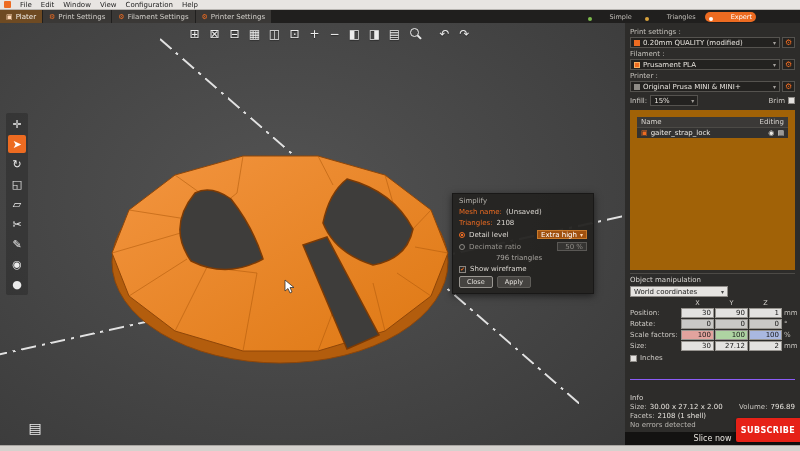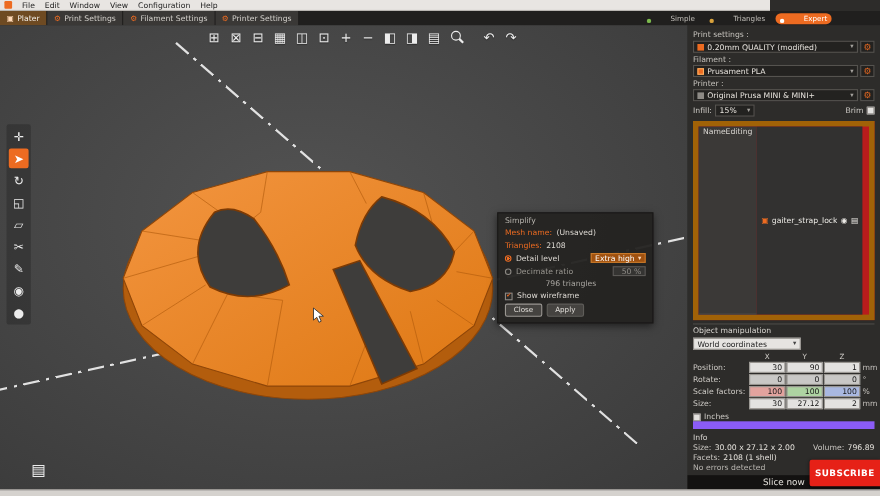--- a/index.html
+++ b/index.html
@@ -1,21 +1,21 @@
 <!DOCTYPE html>
 <html style="--accent: #ED6B21; --axis-x: #e2a39e; --axis-y: #aed3a2; --axis-z: #a9b8e0;"><head>
 <meta charset="utf-8">
 <style>
   *{box-sizing:border-box;margin:0;padding:0}
   html,body{background:#1a1a1a}
   .app{position:relative;width:800px;height:451px;background:#2d2c2a;overflow:hidden;
        font-family:"DejaVu Sans","Liberation Sans",sans-serif;cursor:default}
 
   
-  .menu-bar{position:absolute;left:0;top:0;width:700px;height:10px;background:#e8e5e2;
+  .menu-bar{position:absolute;left:0;top:0;width:800px;height:10px;background:#e8e5e2;
             border-bottom:1px solid #b8b5b1;display:flex;align-items:center;gap:9px;
             padding-left:4px;font-size:7px;line-height:10px;color:#1d1d1d}
   .logo{width:7px;height:7px;background:var(--accent);border-radius:1px;flex:0 0 auto}
 
   
   .tab-bar{position:absolute;left:0;top:10px;width:800px;height:13px;background:#201f1e;
            display:flex;align-items:stretch;gap:1px}
   .tab{display:flex;align-items:center;gap:3px;padding:0 6px;font-size:7px;color:#d3d0cb;background:#3a3836}
   .tglyph{color:var(--accent);font-size:7px}
   .tab-active{background:#6e4a22;color:#f3efe9}
@@ -87,44 +87,44 @@
          align-items:center;gap:3px;padding:0 3px;color:#e8e4de;min-width:0}
   .combo-text{white-space:nowrap;overflow:hidden;text-overflow:ellipsis;flex:1}
   .caret{color:#a5a29d;font-size:6px;flex:0 0 auto}
   .gear-btn{width:13px;height:11px;background:#232220;border:1px solid #55534f;color:var(--accent);
             display:flex;align-items:center;justify-content:center;font-size:8px;flex:0 0 auto}
   .sw{width:6px;height:6px;flex:0 0 auto}
   .sw-print{background:var(--accent)}
   .sw-filament{background:var(--accent);border:1px solid #f9b061}
   .sw-printer{background:#8d8a85}
   .inline-row{display:flex;align-items:center;gap:3px;margin-top:3px}
-  .combo.infill{width:36px;flex:0 0 auto}
+  .combo.infill{width:48px;flex:0 0 auto}
   .cbx{width:7px;height:7px;background:#e4e2df;border:1px solid #8f8c88;flex:0 0 auto}
-  .objlist{margin-top:4px;border:5px solid #a16207;background:#b91c1c;display:flex;
-           flex:1;min-height:40px}
+  .objlist{margin-top:4px;border:7px solid #a16207;background:#a16207;display:flex;
+           flex-direction:column;flex:1;min-height:40px}
   .objhead{display:flex;justify-content:space-between;background:#3b3937;color:#d8d5d0;
            padding:1px 4px;border-bottom:1px solid #4c4a46}
   .objrow{display:flex;align-items:center;gap:3px;padding:1px 4px;background:#323130;color:#eceae5}
   .obj-cube{color:var(--accent)}
   .obj-name{flex:1;white-space:nowrap;overflow:hidden}
   .objspace{flex:1}
   .manip-title{margin-top:3px;padding:2px 0 1px;border-top:1px solid #4c4a46;color:#d8d5d0}
   .coords-combo{height:11px;background:#e6e4e1;color:#222;border:1px solid #8f8c88;display:flex;
                 align-items:center;padding:0 3px;width:98px;gap:3px;margin-top:1px}
   .coords-combo .caret{color:#444}
   .mgrid{display:grid;grid-template-columns:50px 33px 33px 33px 13px;gap:1px;margin-top:2px}
   .mh{color:#d6d3ce;text-align:center;font-size:6.5px}
   .mlabel{color:#cdcac5;display:flex;align-items:center;white-space:nowrap;overflow:hidden}
   .mcell{background:#e3e2e0;color:#161616;display:flex;align-items:center;justify-content:flex-end;
          padding:0 2px;height:10px;border:1px solid #97948f}
   .mcell.gray{background:#c9c8c6}
   .scale-x{background:var(--axis-x)}.scale-y{background:var(--axis-y)}.scale-z{background:var(--axis-z)}
   .munit{color:#c5c2bd;display:flex;align-items:center;padding-left:1px}
   .inches-row{display:flex;align-items:center;gap:3px;margin-top:3px}
-  .info-title{margin-top:0;padding-top:4px;border-top:7px solid #8b5cf6;color:#d8d5d0}
+  .info-title{margin-top:17px;padding-top:14px;border-top:1px solid #8b5cf6;color:#d8d5d0}
   .info-line{display:flex;gap:3px;margin-top:1px;color:#c9c6c1;white-space:nowrap}
   .iv{color:#e6e3dd}
   .ml-auto{margin-left:auto}
   .errors{color:#b8b5b0}
   .slice-bar{height:13px;margin:3px -5px 0;background:#131211;color:#e4e1db;display:flex;
              align-items:center;justify-content:center;font-size:8px}
 
   
   .statusbar{position:absolute;left:0;top:445px;width:800px;height:6px;background:#d5d2ce;
              border-top:1px solid #a9a6a2}

